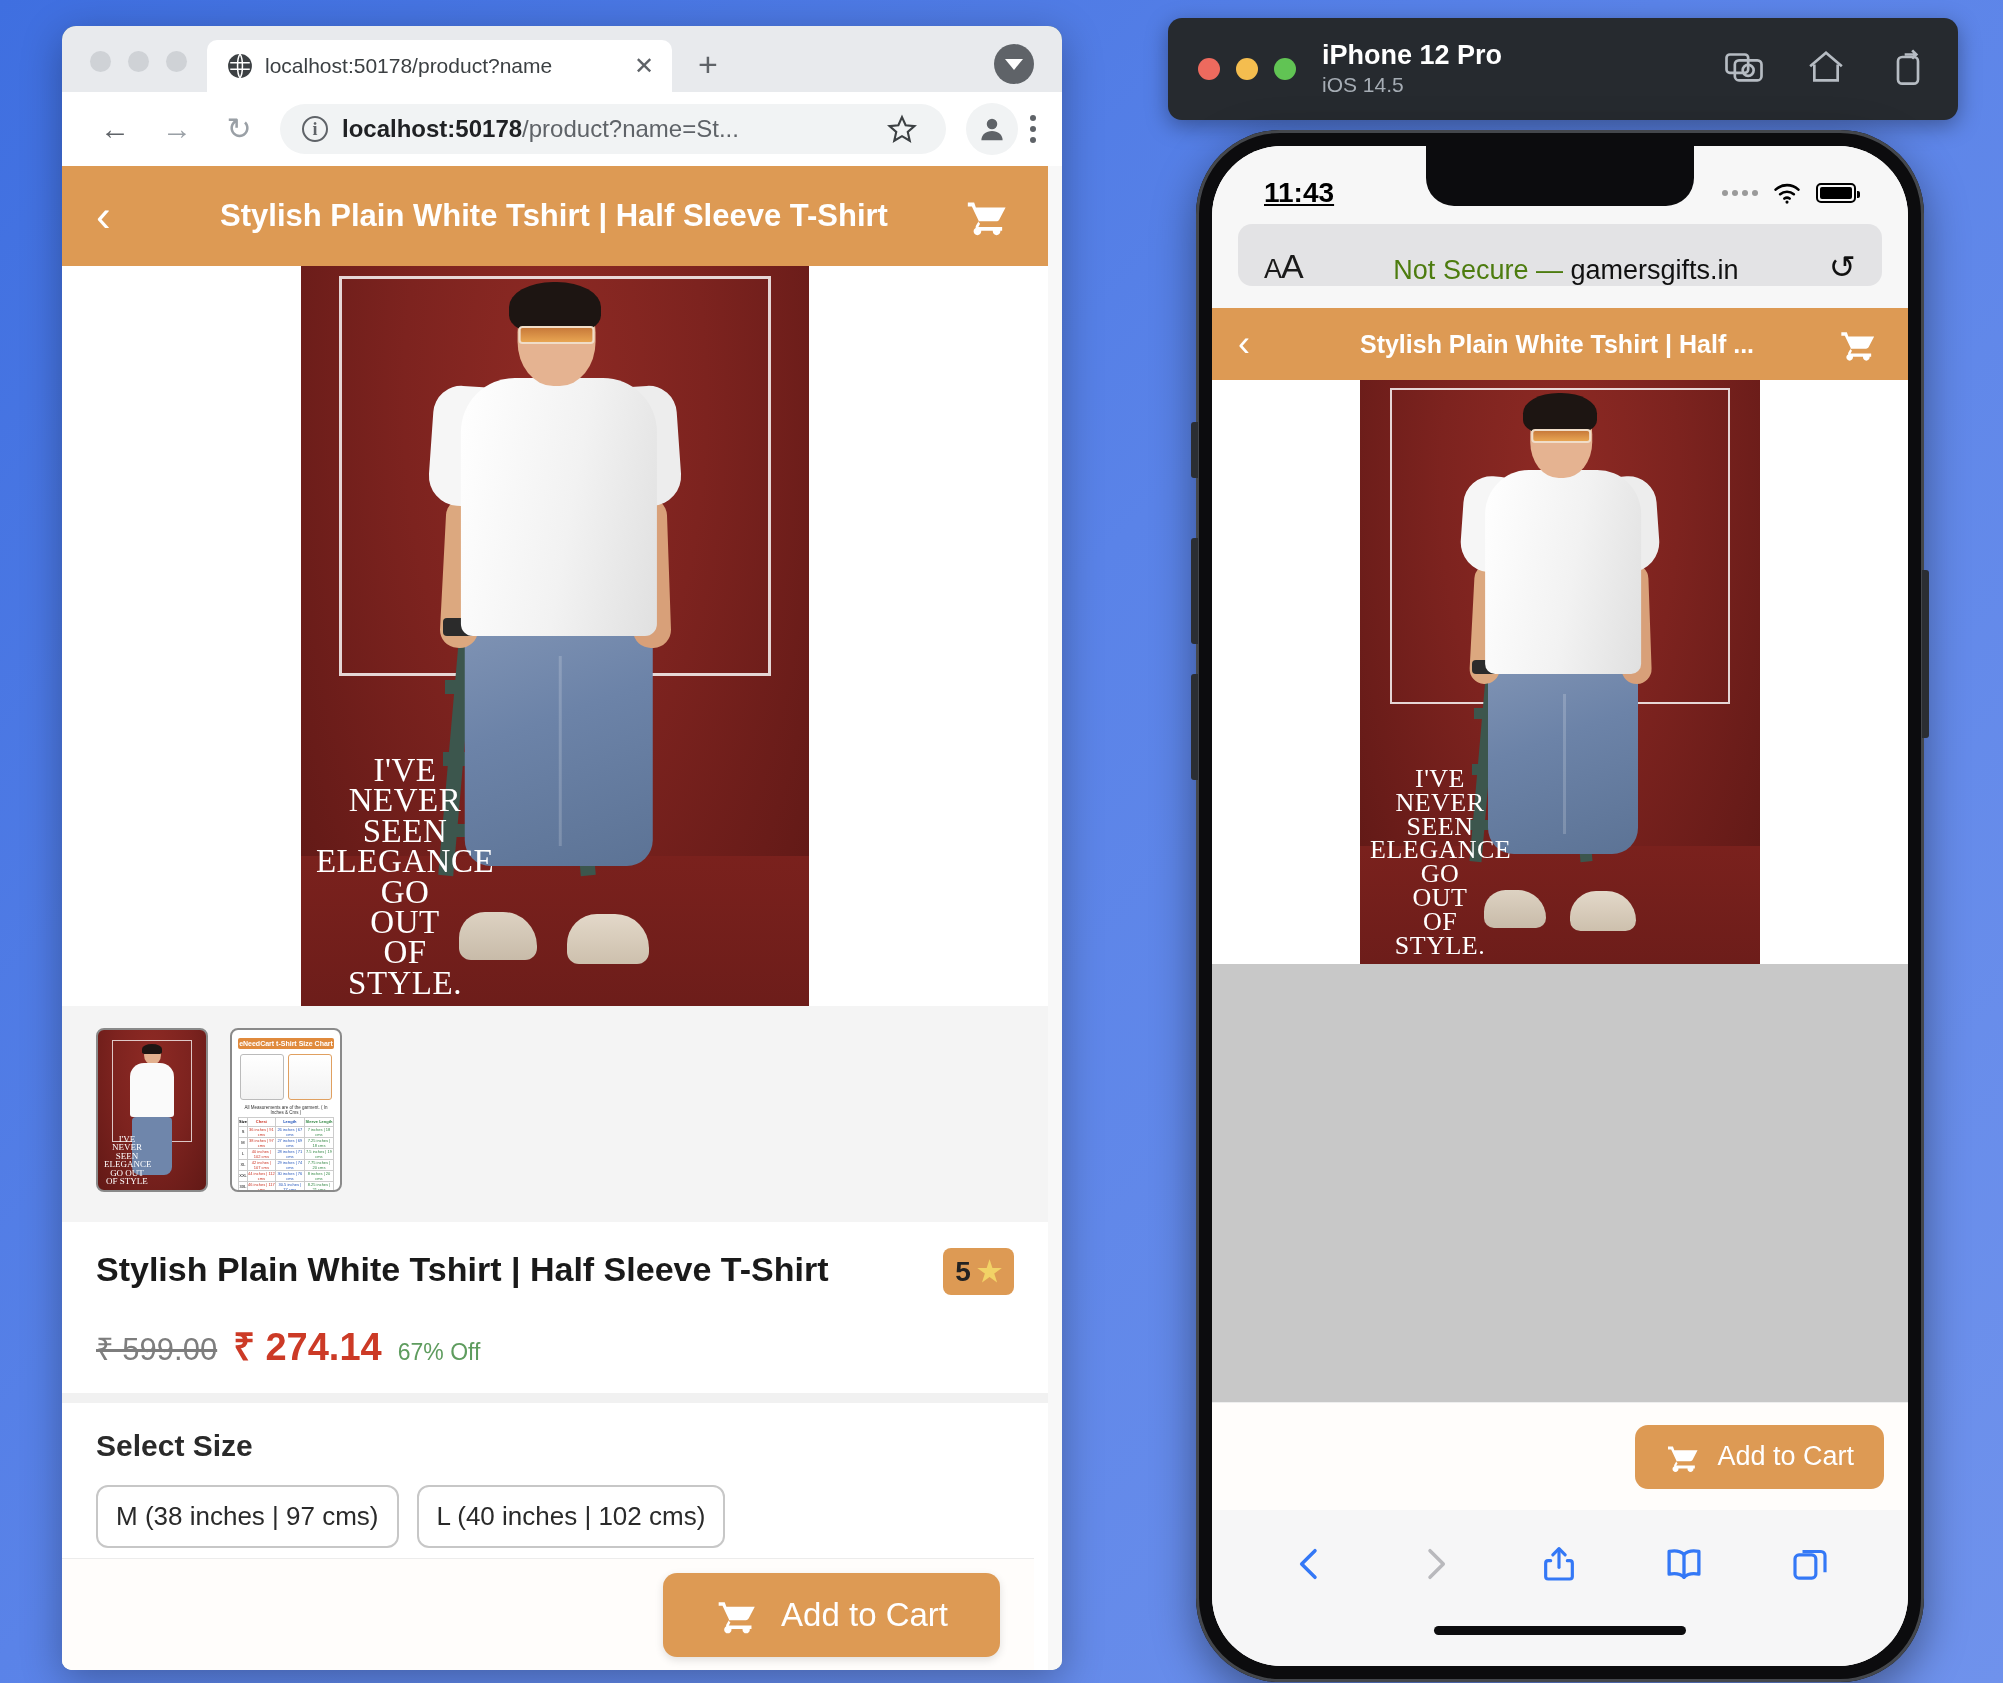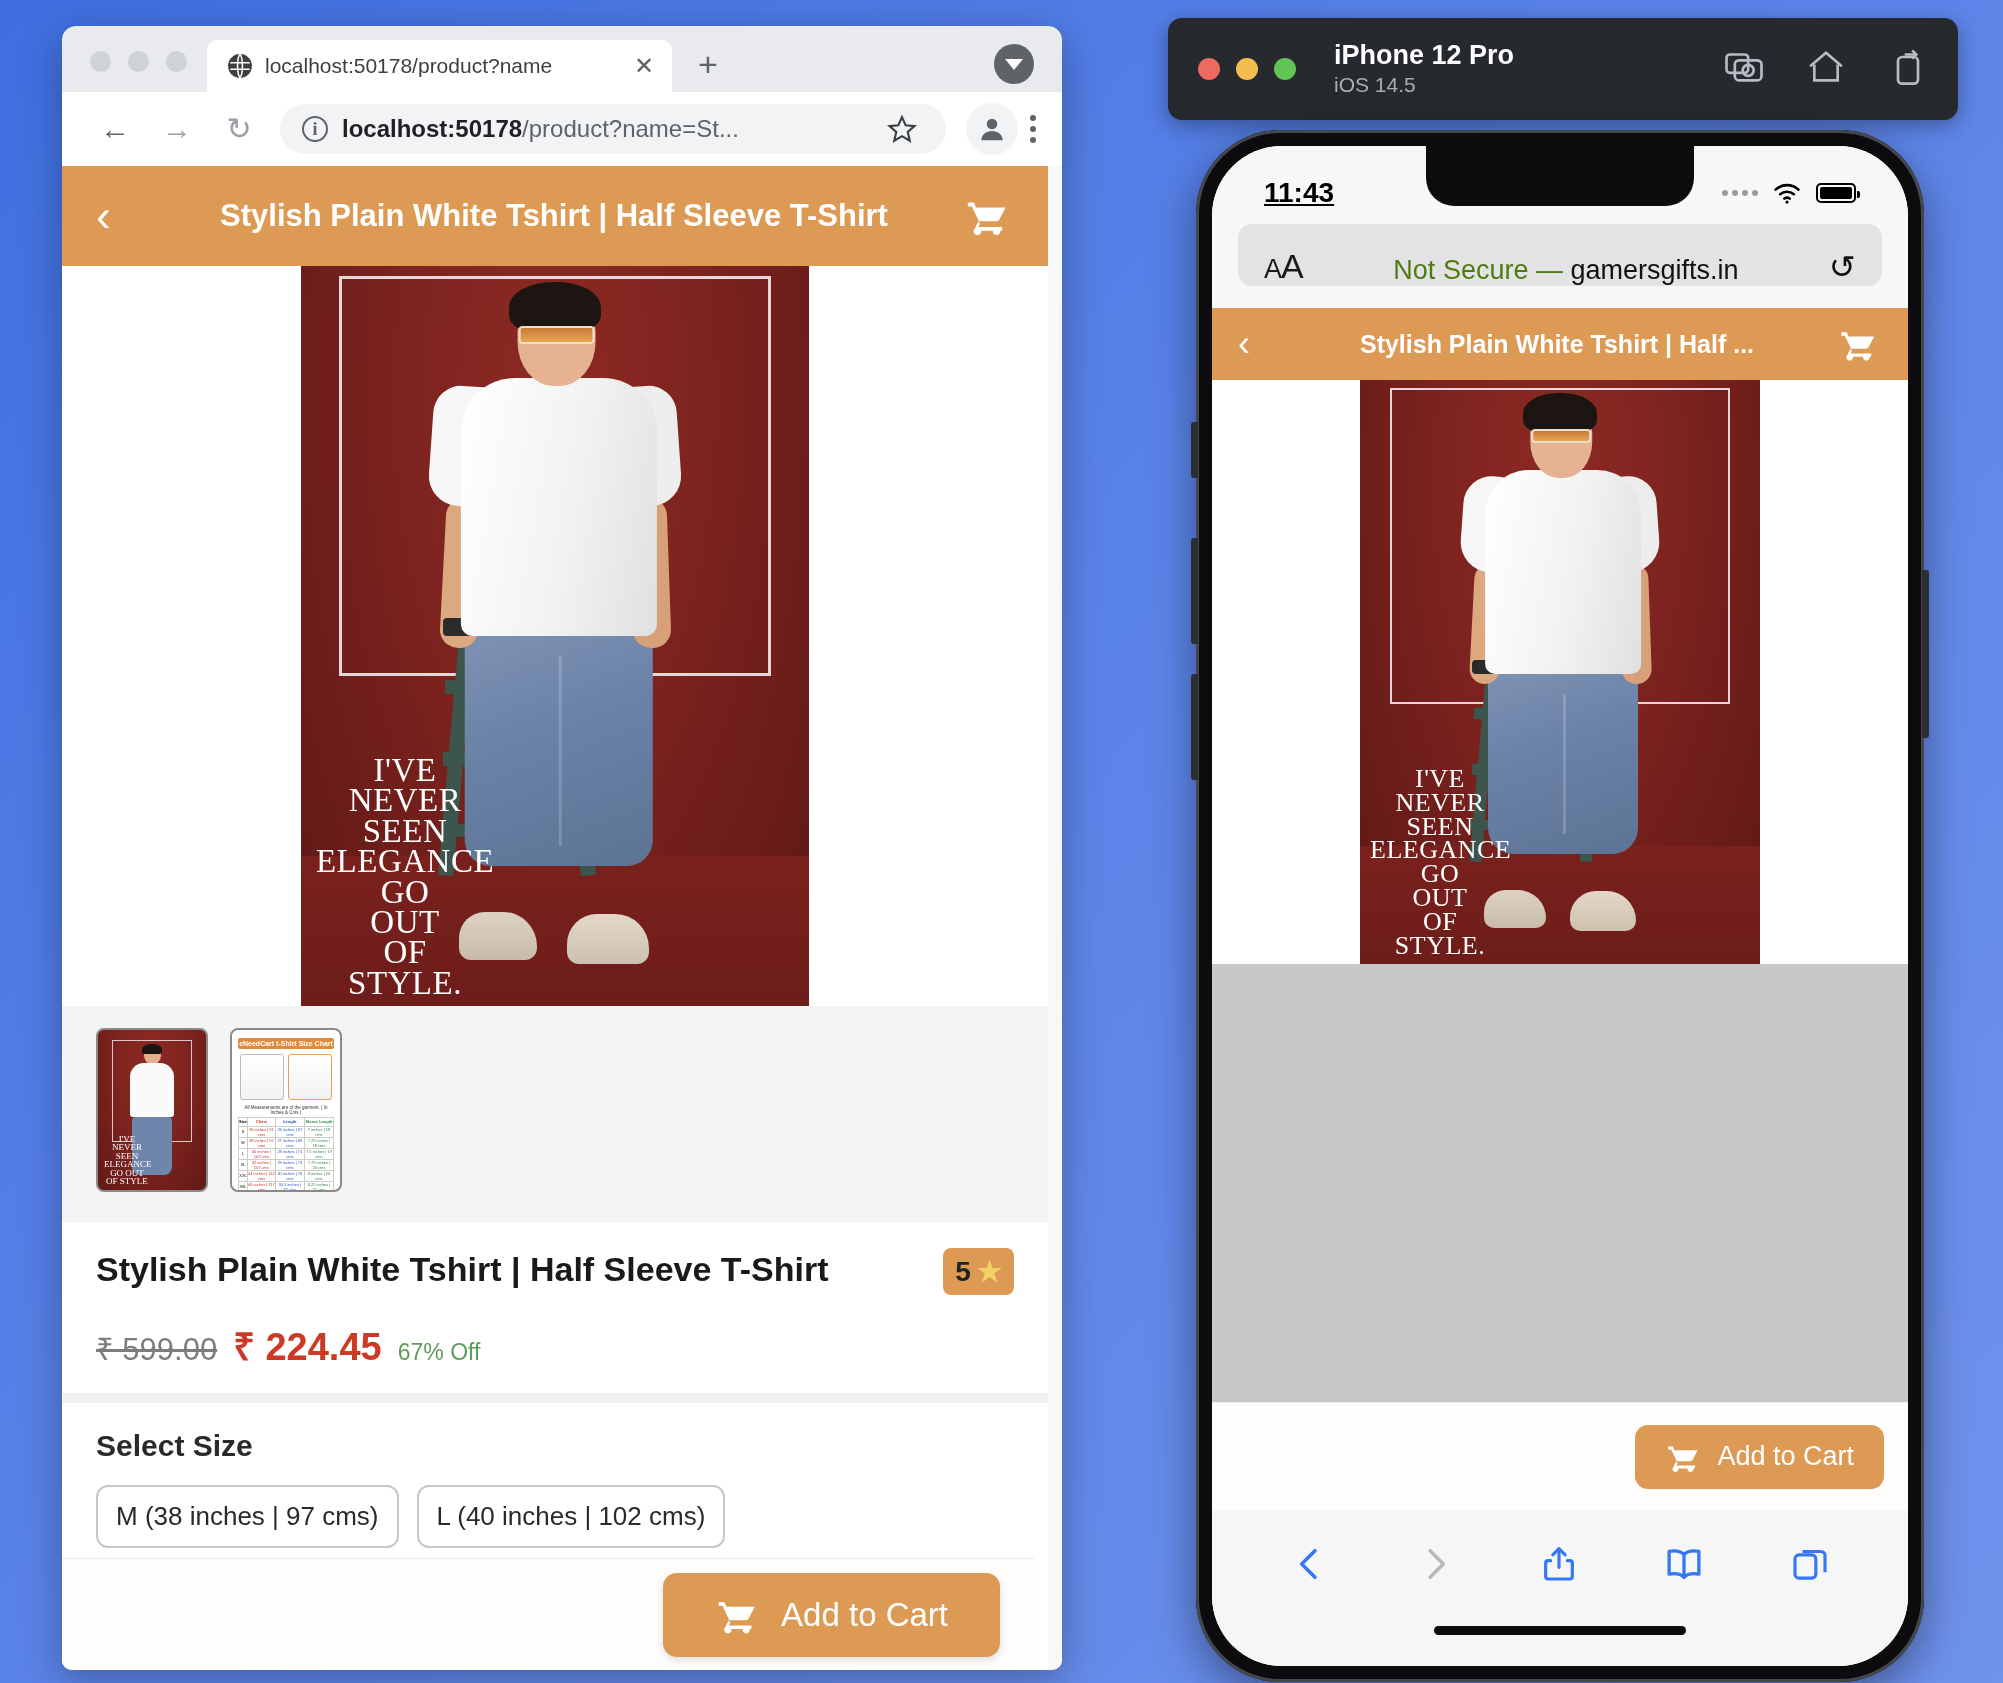--- a/index.html
+++ b/index.html
@@ -210,21 +210,21 @@
   .cta-btn {
     background: #dd9a54; color: #fff; border-radius: 14px;
     padding: 20px 52px; display: flex; align-items: center; gap: 22px;
     font-size: 33px; box-shadow: 0 3px 8px rgba(0,0,0,.12);
   }
 
   
   .sim { position: absolute; left: 1168px; top: 18px; width: 790px; }
   .sim-bar {
     height: 102px; background: #262a2f; border-radius: 14px;
-    display: flex; align-items: center; padding: 0 30px; gap: 22px;
+    display: flex; align-items: center; padding: 0 30px; gap: 10px;
     box-shadow: 0 6px 22px rgba(0,0,0,.35);
   }
   .sim-dots { display: flex; gap: 16px; }
   .sim-dot { width: 22px; height: 22px; border-radius: 50%; }
   .sim-meta { margin-left: 16px; }
   .sim-name { color: #fff; font-size: 27px; font-weight: 700; line-height: 1.1; }
   .sim-os { color: #a6adb5; font-size: 21px; margin-top: 3px; }
   .sim-acts { margin-left: auto; display: flex; gap: 42px; align-items: center; }
 
   .phone {
@@ -481,21 +481,21 @@
       <div class="info-block">
         <div class="title-row">
           <div class="prod-title">Stylish Plain White Tshirt | Half Sleeve T-Shirt</div>
           <div class="rating-badge">
             <span>5</span>
             <span style="color:#f2d266">★</span>
           </div>
         </div>
         <div class="price-row">
           <span class="price-old">₹ 599.00</span>
-          <span class="price-new">₹ 224.45</span>
+          <span class="price-new">₹ 274.14</span>
           <span class="price-off">67% Off</span>
         </div>
       </div>
 
       <div class="size-block">
         <div class="size-label">Select Size</div>
         <div class="size-opts">
           <div class="size-chip">M (38 inches | 97 cms)</div>
           <div class="size-chip">L (40 inches | 102 cms)</div>
         </div>

